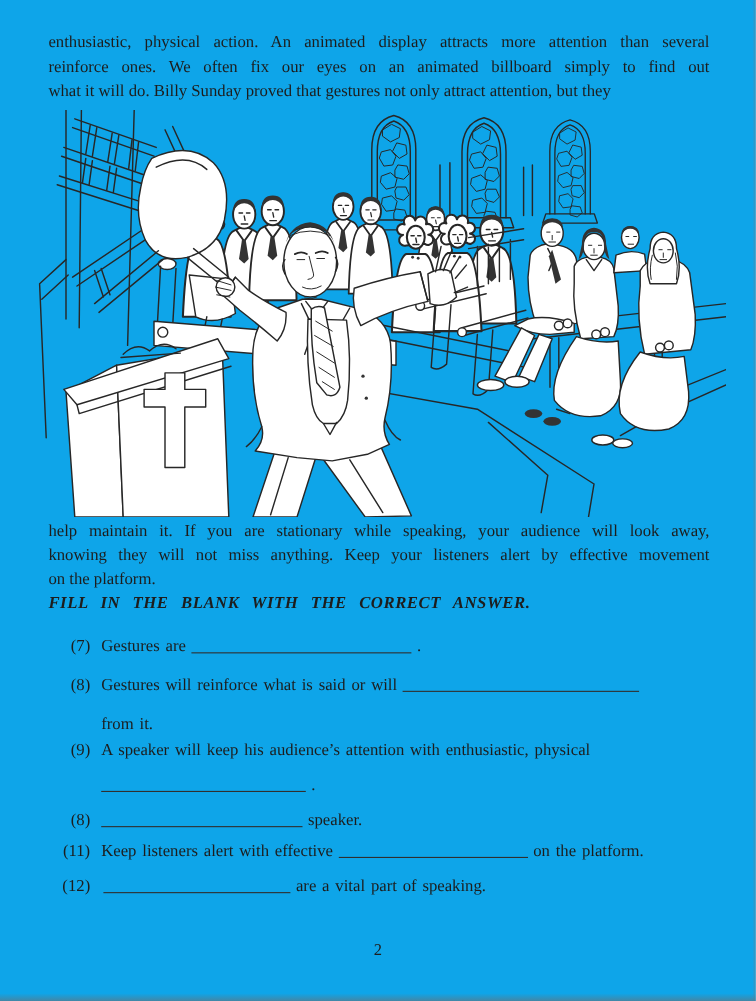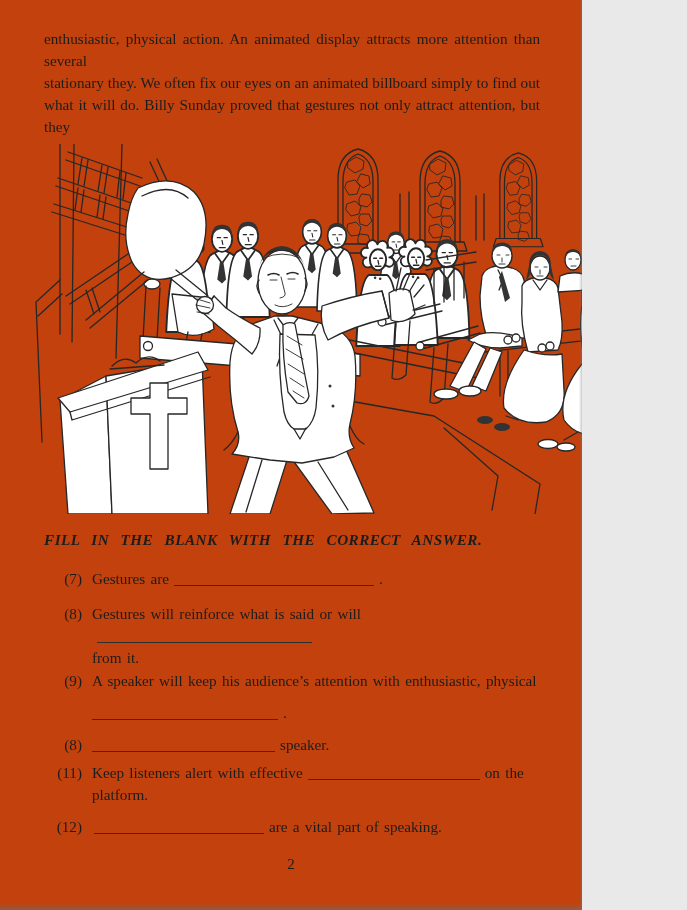--- a/index.html
+++ b/index.html
@@ -2,46 +2,46 @@
 <html><head>
 <meta charset="utf-8">
 <style>
   html,body{margin:0;padding:0;}
   body{
     width:687px;height:910px;background:#e9e9e9;
     font-family:"Liberation Serif","DejaVu Serif",serif;
     color:#1d1d1d;
   }
   .page{
-    position:relative;width:582px;height:910px;background:#c2410c;
+    position:relative;width:687px;height:910px;background:#0ea5e9;
     overflow:hidden;
   }
   .content{padding:28px 42px 0 44px;}
   .jline{
     font-size:15.2px;line-height:22px;
     text-align:justify;text-align-last:justify;
     white-space:normal;
   }
   .jline.last{text-align-last:left;}
   .illustration-wrap{margin:6px 0 2px -14px;width:630px;height:370px;}
   .section-heading{
-    margin-top:15px;font-size:15.2px;line-height:22px;
+    font-size:15.2px;line-height:22px;
     font-weight:bold;font-style:italic;
     word-spacing:7px;letter-spacing:0.5px;
   }
   .questions{margin-top:17px;}
   .question{position:relative;padding-left:48px;font-size:15.2px;line-height:22px;word-spacing:1.5px;}
   .qnum{position:absolute;left:0;top:0;width:38px;text-align:right;}
   .blank{
     display:inline-block;border-bottom:1.4px solid #2f2f2f;
     height:13px;vertical-align:-2px;margin:0 5px;
   }
   .bw200{width:200px}.bw215{width:215px}.bw186{width:186px}
   .bw183{width:183px}.bw172{width:172px}.bw170{width:170px}
-  .q-line2{margin-top:0;}
+  .q-line2{margin-top:14px;}
   .q-line2.sp10{margin-top:10px;}
   .q-line2.sp8{margin-top:0;}
   .mb13{margin-bottom:13px}.mb1{margin-bottom:1px}.mb10{margin-bottom:10px}
   .mb6{margin-bottom:6px}
   .page-number{
     position:absolute;left:0;right:0;top:856px;text-align:center;
     font-size:15px;
   }
   .edge-bottom{position:absolute;left:0;right:0;bottom:0;height:7px;
     background:linear-gradient(to bottom,rgba(120,120,120,0),rgba(110,110,110,.55));}
@@ -53,21 +53,21 @@
   svg .dfill{fill:#333333;stroke:none;}
 </style>
 </head>
 <body>
 
 <div class="page">
   <div class="content">
 
     <div>
       <div class="jline">enthusiastic, physical action. An animated display attracts more attention than several</div>
-      <div class="jline">stationary they. We often fix our eyes on an animated billboard simply to find out</div>
+      <div class="jline">reinforce ones. We often fix our eyes on an animated billboard simply to find out</div>
       <div class="jline last">what it will do. Billy Sunday proved that gestures not only attract attention, but they</div>
     </div>
 
     <div class="illustration-wrap">
       <svg viewBox="0 0 630 370" width="630" height="370">
         <defs>
           <g id="cr" class="ink thin">
             <path d="M12,14 l8,-5 8,4 -1,8 -8,4 -7,-5 z M25,26 l8,2 1,8 -7,4 -6,-6 z M11,34 l8,-2 5,6 -3,8 -8,1 -4,-7 z M26,46 l8,1 2,7 -5,5 -8,-2 0,-6 z M11,56 l8,-3 6,5 -2,8 -8,2 -5,-6 z M25,66 l8,0 3,7 -5,5 -7,-2 -1,-6 z M12,76 l8,-2 5,5 -2,8 -8,1 -4,-6 z M24,86 l8,1 2,6 -5,4 -7,-2 0,-5 z"></path>
           </g>
           <g id="mb" class="ink">
@@ -256,20 +256,25 @@
           <circle class="wfill" cx="175" cy="161" r="8.5"></circle>
           <path class="thin" d="M167,155 l13,4 M166,161 l14,3 M167,168 l12,2"></path>
           <path class="wfill" d="M292,162 Q322,152 352,147 L359,174 Q323,182 298,196 Q289,180 292,162 Z"></path>
           <path d="M352,147 L359,174"></path>
           <path class="wfill" d="M359,149 Q371,142 380,147 L385,170 Q374,181 361,176 Z"></path>
           <path d="M366,147 L371,124 M373,146 L381,127 M379,148 L388,133 M384,153 L394,141 M383,166 L395,161"></path>
         </g>
       </svg>
     </div>
 
+    <div>
+      <div class="jline">help maintain it. If you are stationary while speaking, your audience will look away,</div>
+      <div class="jline">knowing they will not miss anything. Keep your listeners alert by effective movement</div>
+      <div class="jline last">on the platform.</div>
+    </div>
 
     <div class="section-heading">FILL IN THE BLANK WITH THE CORRECT ANSWER.</div>
 
     <div class="questions">
 
       <div class="question mb13">
         <span class="qnum">(7)</span><span>Gestures are</span><span class="blank bw200"></span><span>.</span>
       </div>
 
       <div class="question mb1">

